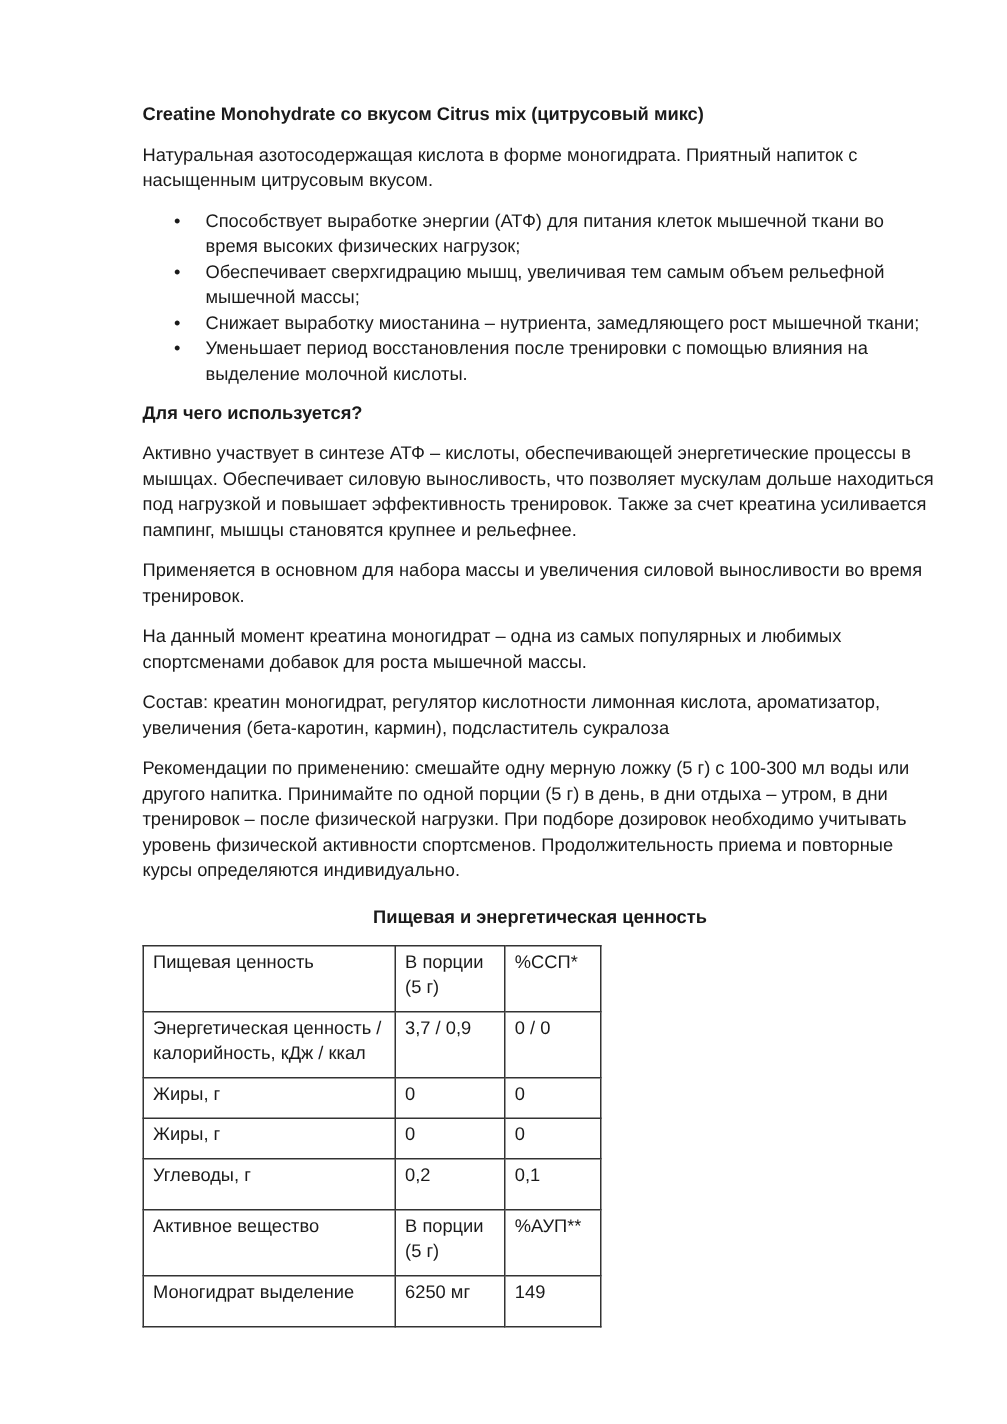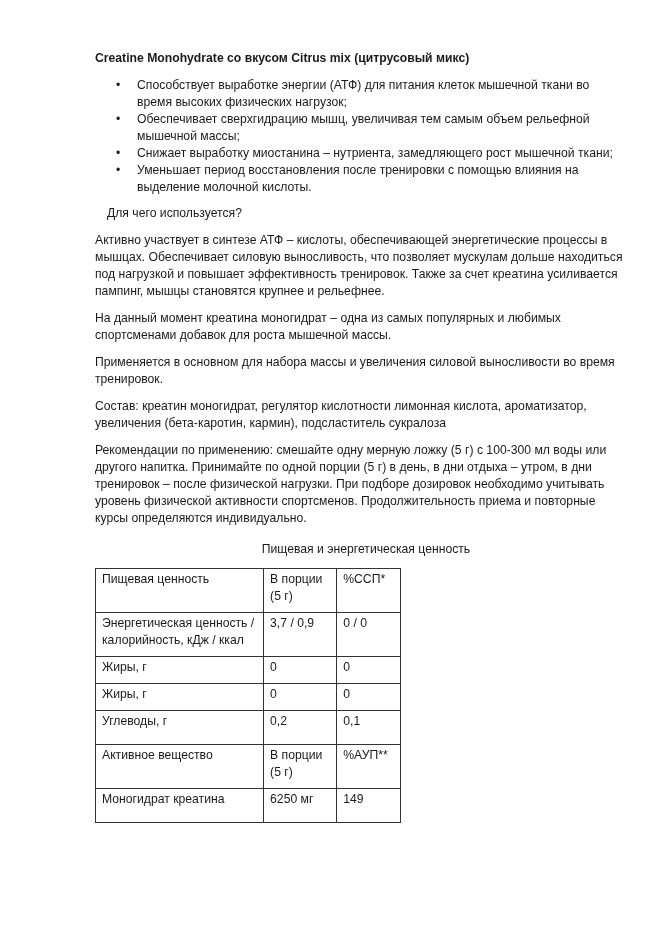--- a/index.html
+++ b/index.html
@@ -1,52 +1,53 @@
 <!DOCTYPE html>
 <html><head>
 <meta charset="utf-8">
 <style>
   html, body { margin: 0; padding: 0; background: #ffffff; }
   body { width: 671px; height: 949px; position: relative; overflow: hidden;
          font-family: "Liberation Sans", "DejaVu Sans", sans-serif; color: #1a1a1a; }
-  .page { position: absolute; left: 95px; top: 50px; width: 530px; font-size: 12.2px; line-height: 17px; }
+  .page { position: absolute; left: 95px; top: 68px; width: 530px; font-size: 12.2px; line-height: 17px; }
   .title { font-weight: bold; margin: 0 0 10px 0; font-size: 12.2px; }
   p { margin: 0 0 10px 0; }
   ul { margin: 0 0 9px 0; padding: 0; list-style: none; }
   ul li { position: relative; padding-left: 42px; margin: 0; }
   ul li .bullet { position: absolute; left: 21px; top: 0; }
-  .h2 { font-weight: normal; margin: 0 0 10px 12px; }
+  .h2 { font-weight: bold; margin: 0 0 10px 0; }
   b { font-weight: normal; }
   table { border-collapse: collapse; width: 306px; margin-top: 10px; font-size: 12.2px; line-height: 17px; }
   td { border: 1px solid #333; vertical-align: top; padding: 2px 7px 7px 6px; }
   td.c1 { width: 157px; }
   td.c2 { width: 60px; }
   td.c3 { width: 50px; }
   tr.r2 td { height: 31px; }
   tr.r1 td { height: 31px; }
   tr.rs td { height: 16px; padding-bottom: 7px; }
   tr.r5 td { height: 24px; }
 </style>
 </head>
 <body>
 
 <div class="page">
   <div class="title">Creatine Monohydrate со вкусом Citrus mix (цитрусовый микс)</div>
+  <p>Натуральная азотосодержащая кислота в форме моногидрата. Приятный напиток с насыщенным цитрусовым вкусом.</p>
 
   <ul>
     <li><span class="bullet">•</span><span>Способствует выработке энергии (АТФ) для питания клеток мышечной ткани во время высоких физических нагрузок;</span></li>
     <li><span class="bullet">•</span><span>Обеспечивает сверхгидрацию мышц, увеличивая тем самым объем рельефной мышечной массы;</span></li>
     <li><span class="bullet">•</span><span>Снижает выработку миостанина – нутриента, замедляющего рост мышечной ткани;</span></li>
     <li><span class="bullet">•</span><span>Уменьшает период восстановления после тренировки с помощью влияния на выделение молочной кислоты.</span></li>
   </ul>
 
   <div class="h2">Для чего используется?</div>
   <p>Активно участвует в синтезе АТФ – кислоты, обеспечивающей энергетические процессы в мышцах. Обеспечивает силовую выносливость, что позволяет мускулам дольше находиться под нагрузкой и повышает эффективность тренировок. Также за счет креатина усиливается пампинг, мышцы становятся крупнее и рельефнее.</p>
+  <p>Применяется в основном для набора массы и увеличения силовой выносливости во время тренировок.</p>
   <p>На данный момент креатина моногидрат – одна из самых популярных и любимых спортсменами добавок для роста мышечной массы.</p>
-  <p>Применяется в основном для набора массы и увеличения силовой выносливости во время тренировок.</p>
 
   <p><b>Состав:</b><span> креатин моногидрат, регулятор кислотности лимонная кислота, ароматизатор, увеличения (бета-каротин, кармин), подсластитель сукралоза</span></p>
   <p><b>Рекомендации по применению:</b><span> смешайте одну мерную ложку (5 г) с 100-300 мл воды или другого напитка. Принимайте по одной порции (5 г) в день, в дни отдыха – утром, в дни тренировок – после физической нагрузки. При подборе дозировок необходимо учитывать уровень физической активности спортсменов. Продолжительность приема и повторные курсы определяются индивидуально.</span></p>
 
   <div class="h2" style="margin-bottom:0;margin-top:14px;text-align:center;">Пищевая и энергетическая ценность</div>
 
   <table>
     <tbody>
         <tr class="r1">
       <td class="c1">Пищевая ценность</td>
@@ -72,19 +73,19 @@
       <td class="c1">Углеводы, г</td>
       <td class="c2">0,2</td>
       <td class="c3">0,1</td>
     </tr>
     <tr class="r1">
       <td class="c1">Активное вещество</td>
       <td class="c2">В порции (5 г)</td>
       <td class="c3">%АУП**</td>
     </tr>
     <tr class="r5">
-      <td class="c1">Моногидрат креатина</td>
+      <td class="c1">Моногидрат выделение</td>
       <td class="c2">6250 мг</td>
       <td class="c3">149</td>
     </tr>
   </tbody>
     </table>
 </div>
 
 </body></html>

